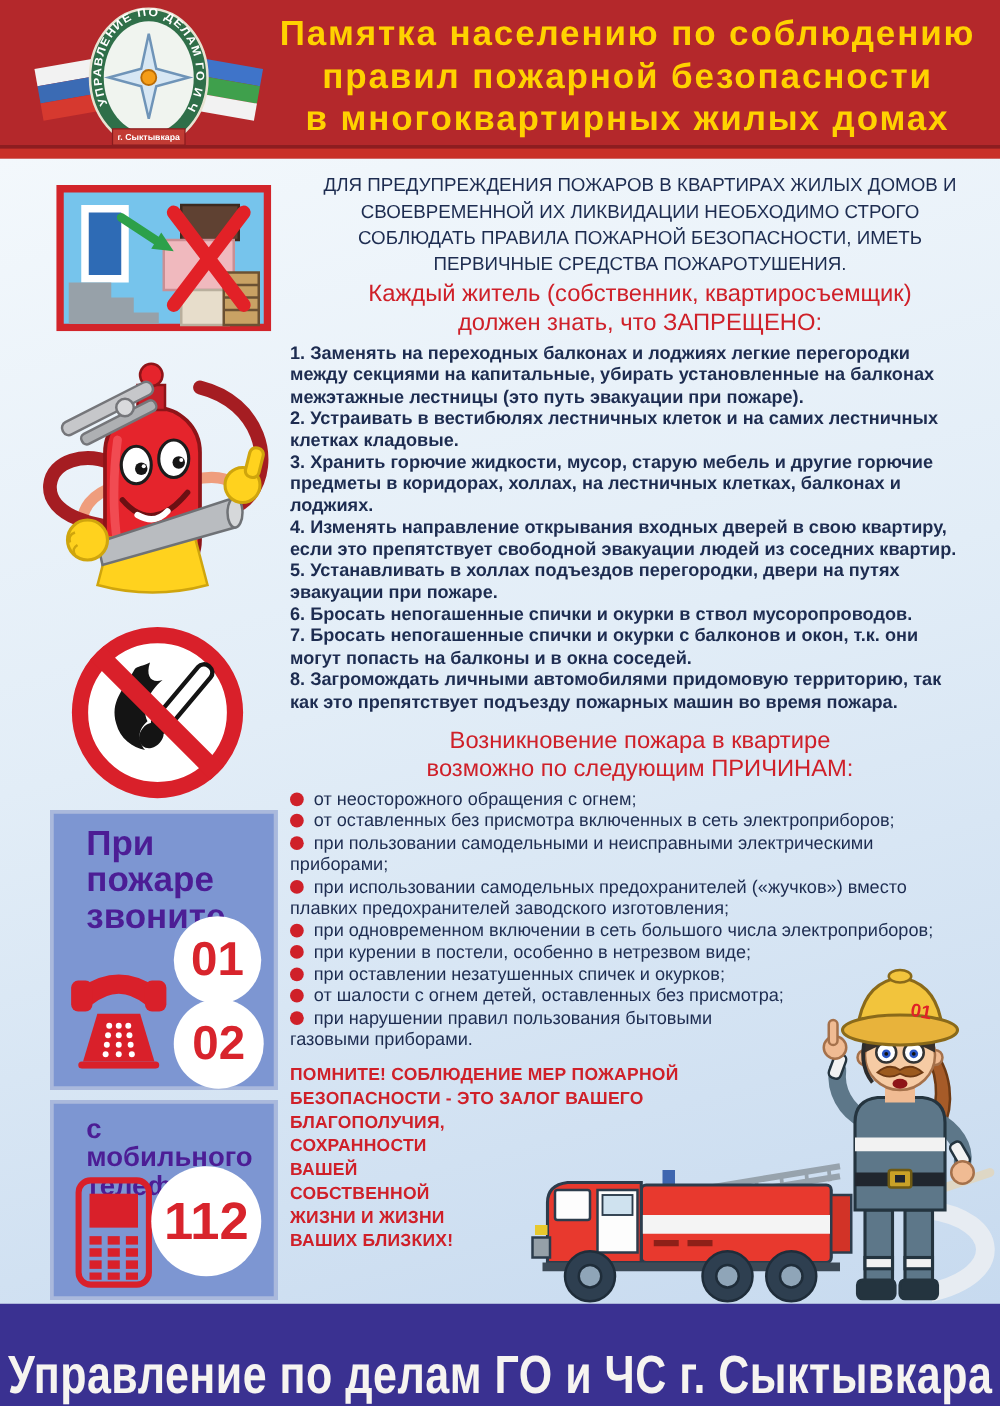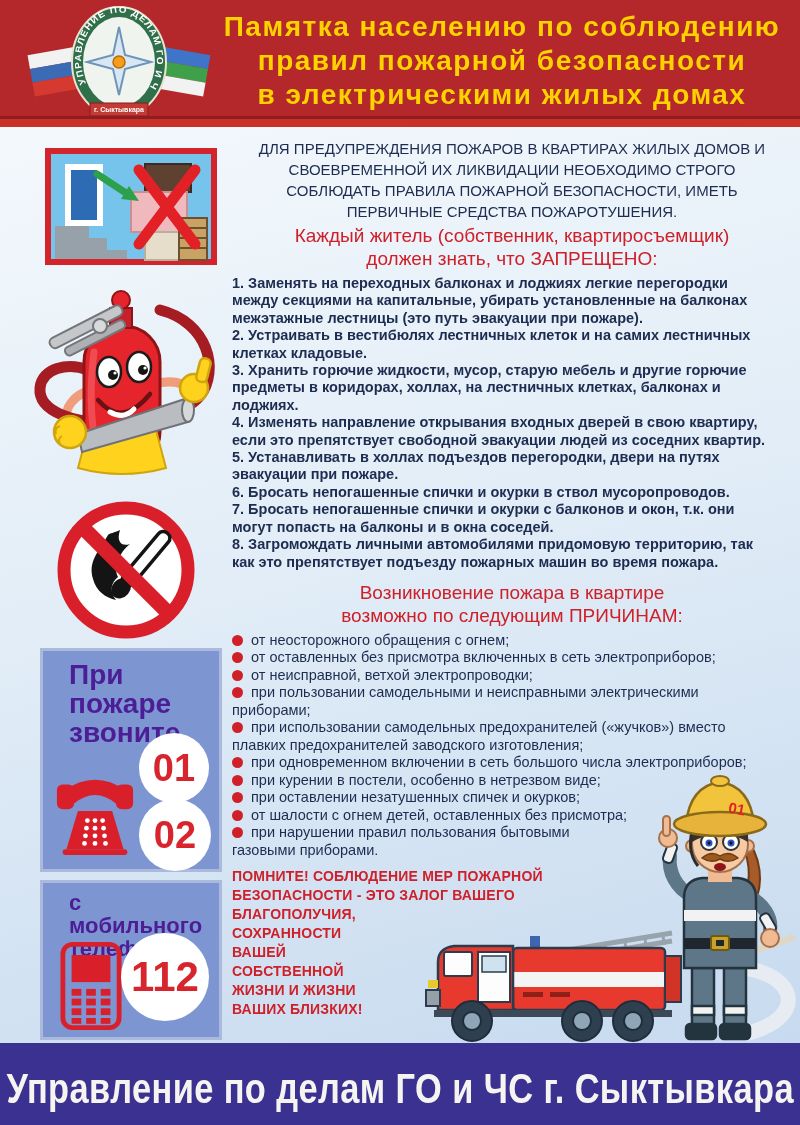--- a/index.html
+++ b/index.html
@@ -52,21 +52,21 @@
   .cause:last-child{max-width:400px}
   .dot{display:inline-block;width:11px;height:11px;border-radius:50%;background:var(--heading-red);
        margin-right:8px;vertical-align:-1px}
   .reminder{margin-top:8px;color:var(--heading-red);font-weight:bold;font-size:14px;line-height:19px;letter-spacing:.2px}
 
   .truck{position:absolute;left:420px;top:801px;width:270px;height:115px;z-index:2}
   .fireman{position:absolute;left:632px;top:645px;width:168px;height:271px;z-index:3}
 
   
   .footer{position:absolute;left:0;bottom:0;width:800px;height:82px;background:var(--footer-indigo);
-          display:flex;justify-content:center;align-items:center;padding-top:8px}
+          display:flex;justify-content:center;align-items:flex-end;padding-top:8px}
   .footer-text{color:#f6f4f0;font-weight:bold;font-size:43px;white-space:nowrap;
                transform:scaleX(.8);transform-origin:center top;letter-spacing:.5px}
 </style>
 </head>
 <body>
 
 <div class="poster">
 
   <header class="header">
     <svg class="logo" viewBox="0 0 186 114">
@@ -90,21 +90,21 @@
           <textPath href="#ringArc" startOffset="2" textLength="196" lengthAdjust="spacingAndGlyphs">УПРАВЛЕНИЕ ПО ДЕЛАМ ГО И ЧС</textPath>
         </text>
         <path d="M64,98 h58 v13 h-58 z" fill="#c23b34" stroke="#8a1b1e"></path>
         <text x="93" y="107" font-size="7" font-weight="bold" fill="#ffffff" text-anchor="middle">г. Сыктывкара</text>
       </g>
     </svg>
     <div class="title">
 
     <div class="title-line">Памятка населению по соблюдению</div>
         <div class="title-line">правил пожарной безопасности</div>
-        <div class="title-line">в электрическими жилых домах</div>
+        <div class="title-line">в многоквартирных жилых домах</div>
       </div>
     <div class="header-rule"></div>
     <div class="header-strip"></div>
   </header>
 
   <div class="body">
 
     <svg class="evac" viewBox="0 0 172 117">
       <rect x="3" y="3" width="166" height="111" fill="#76c4ec" stroke="#d2242a" stroke-width="6"></rect>
       <rect x="20" y="16" width="38" height="62" fill="#ffffff"></rect>
@@ -241,21 +241,20 @@
       <div>Возникновение пожара в квартире</div>
           <div>возможно по следующим ПРИЧИНАМ:</div>
         </div>
 
       <div class="causes">
 
           <div class="cause"><span class="dot"></span><span>от неосторожного обращения с огнем;</span></div>
 
           <div class="cause"><span class="dot"></span><span>от оставленных без присмотра включенных в сеть электроприборов;</span></div>
 
-          <div class="cause"><span class="dot"></span><span>от неисправной, ветхой электропроводки;</span></div>
 
           <div class="cause"><span class="dot"></span><span>при пользовании самодельными и неисправными электрическими приборами;</span></div>
 
           <div class="cause"><span class="dot"></span><span>при использовании самодельных предохранителей («жучков») вместо плавких предохранителей заводского изготовления;</span></div>
 
           <div class="cause"><span class="dot"></span><span>при одновременном включении в сеть большого числа электроприборов;</span></div>
 
           <div class="cause"><span class="dot"></span><span>при курении в постели, особенно в нетрезвом виде;</span></div>
 
           <div class="cause"><span class="dot"></span><span>при оставлении незатушенных спичек и окурков;</span></div>

